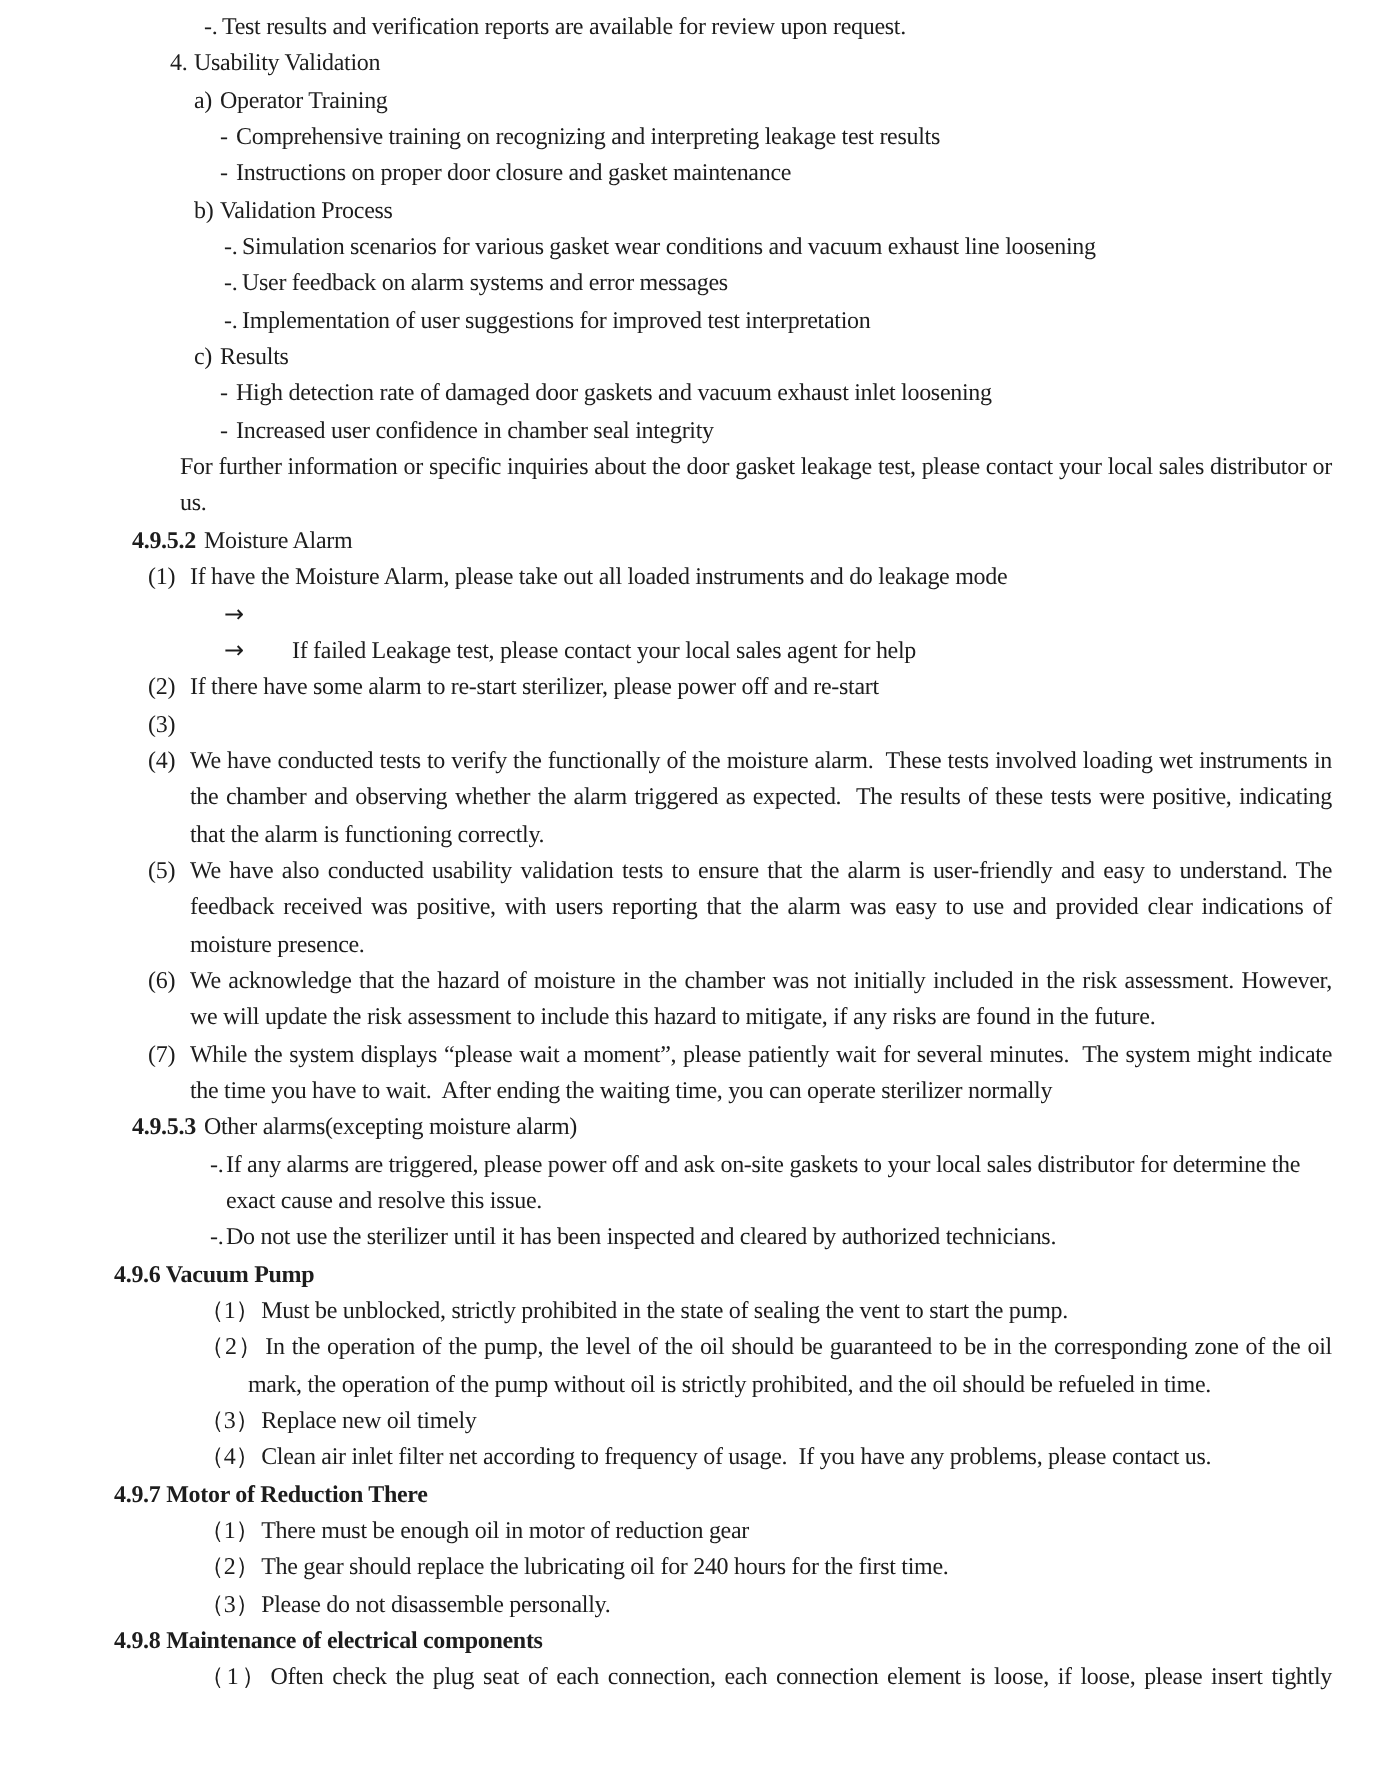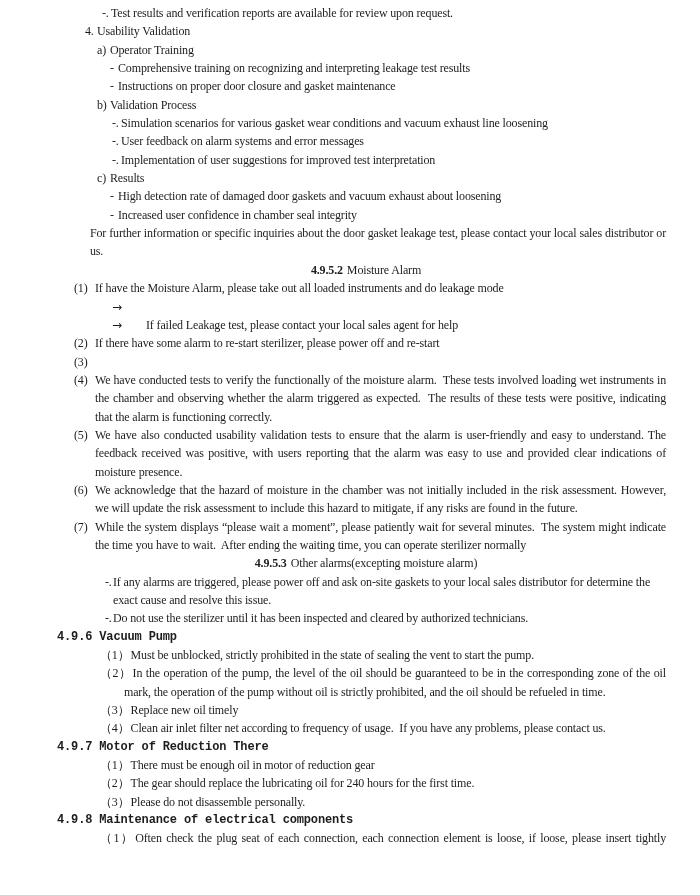--- a/index.html
+++ b/index.html
@@ -15,23 +15,23 @@
   .j{text-align:justify;}
   .jl{text-align:justify;text-align-last:justify;}
   .marker{position:absolute;top:0;}
 
   .dash-a{padding-left:55px;}   .dash-a>.marker{left:46px;}
   .num-top{padding-left:41px;}  .num-top>.marker{left:29px;}
   .letter{padding-left:54px;}   .letter>.marker{left:41px;}
   .dash-b{padding-left:62px;}   .dash-b>.marker{left:54px;}
   .dash-c{padding-left:65px;}   .dash-c>.marker{left:56px;}
   .para{padding-left:34px;}
-  .header-sub{padding-left:10px;text-align:center;}
+  .header-sub{padding-left:10px;}
   .header-sub .num{font-weight:700;margin-right:4px;}
-  .header-main{padding-left:1px;font-weight:700;font-family:Liberation Mono, monospace;}
+  .header-main{padding-left:1px;font-weight:700;}
   .item{padding-left:39px;}     .item>.marker{left:18px;}
   .arrow{padding-left:90px;}
   .arrow>.marker{left:56px;font-family:"DejaVu Sans",sans-serif;}
   .subdash{padding-left:57px;}  .subdash>.marker{left:49px;}
   .fwitem{padding-left:32px;text-indent:-24px;margin-left:36px;}
   .fwitem>.marker{position:static;margin-right:1px;}
   .fwitem>.txt{text-indent:0;}
 </style>
 </head>
 <body>
@@ -41,21 +41,21 @@
       <div class="line dash-a"><span class="marker">-.</span><span class="txt">Test results and verification reports are available for review upon request.</span></div>
       <div class="line num-top"><span class="marker">4.</span><span class="txt">Usability Validation</span></div>
       <div class="line letter"><span class="marker">a)</span><span class="txt">Operator Training</span></div>
       <div class="line dash-b"><span class="marker">-</span><span class="txt">Comprehensive training on recognizing and interpreting leakage test results</span></div>
       <div class="line dash-b"><span class="marker">-</span><span class="txt">Instructions on proper door closure and gasket maintenance</span></div>
       <div class="line letter"><span class="marker">b)</span><span class="txt">Validation Process</span></div>
       <div class="line dash-c"><span class="marker">-.</span><span class="txt">Simulation scenarios for various gasket wear conditions and vacuum exhaust line loosening</span></div>
       <div class="line dash-c"><span class="marker">-.</span><span class="txt">User feedback on alarm systems and error messages</span></div>
       <div class="line dash-c"><span class="marker">-.</span><span class="txt">Implementation of user suggestions for improved test interpretation</span></div>
       <div class="line letter"><span class="marker">c)</span><span class="txt">Results</span></div>
-      <div class="line dash-b"><span class="marker">-</span><span class="txt">High detection rate of damaged door gaskets and vacuum exhaust about loosening</span></div>
+      <div class="line dash-b"><span class="marker">-</span><span class="txt">High detection rate of damaged door gaskets and vacuum exhaust inlet loosening</span></div>
       <div class="line dash-b"><span class="marker">-</span><span class="txt">Increased user confidence in chamber seal integrity</span></div>
       <div class="line para j"><span class="txt">For further information or specific inquiries about the door gasket leakage test, please contact your local sales distributor or us.</span></div>
       <div class="line header-sub"><span class="num">4.9.5.2</span><span class="txt">Moisture Alarm</span></div>
       <div class="line item"><span class="marker">(1)</span><span class="txt">If have the Moisture Alarm, please take out all loaded instruments and do leakage mode</span></div>
       <div class="line arrow"><span class="marker">→</span></div>
       <div class="line arrow"><span class="marker">→</span><span class="txt">If failed Leakage test, please contact your local sales agent for help</span></div>
       <div class="line item"><span class="marker">(2)</span><span class="txt">If there have some alarm to re-start sterilizer, please power off and re-start</span></div>
       <div class="line item j"><span class="marker">(3)</span></div>
       <div class="line item j"><span class="marker">(4)</span><span class="txt">We have conducted tests to verify the functionally of the moisture alarm.  These tests involved loading wet instruments in the chamber and observing whether the alarm triggered as expected.  The results of these tests were positive, indicating that the alarm is functioning correctly.</span></div>
       <div class="line item j"><span class="marker">(5)</span><span class="txt">We have also conducted usability validation tests to ensure that the alarm is user-friendly and easy to understand. The feedback received was positive, with users reporting that the alarm was easy to use and provided clear indications of moisture presence.</span></div>

